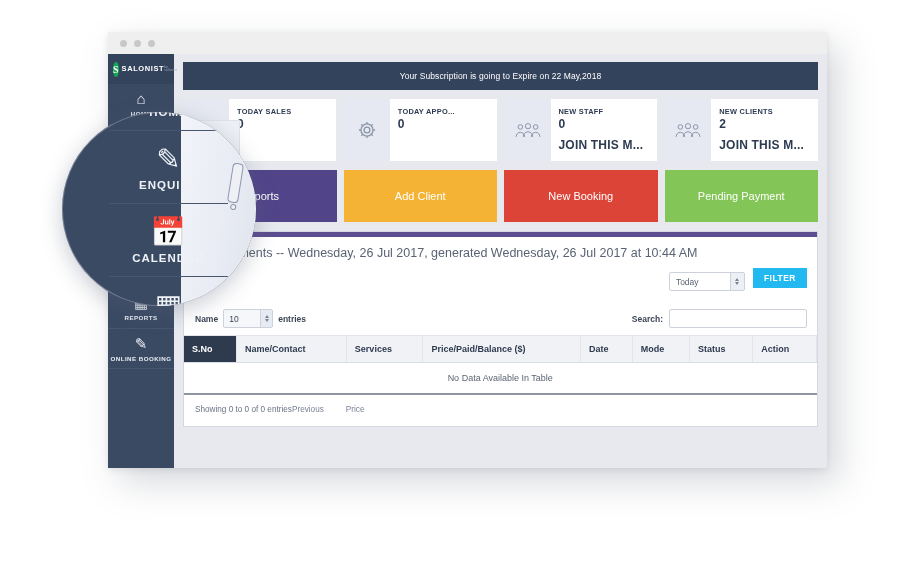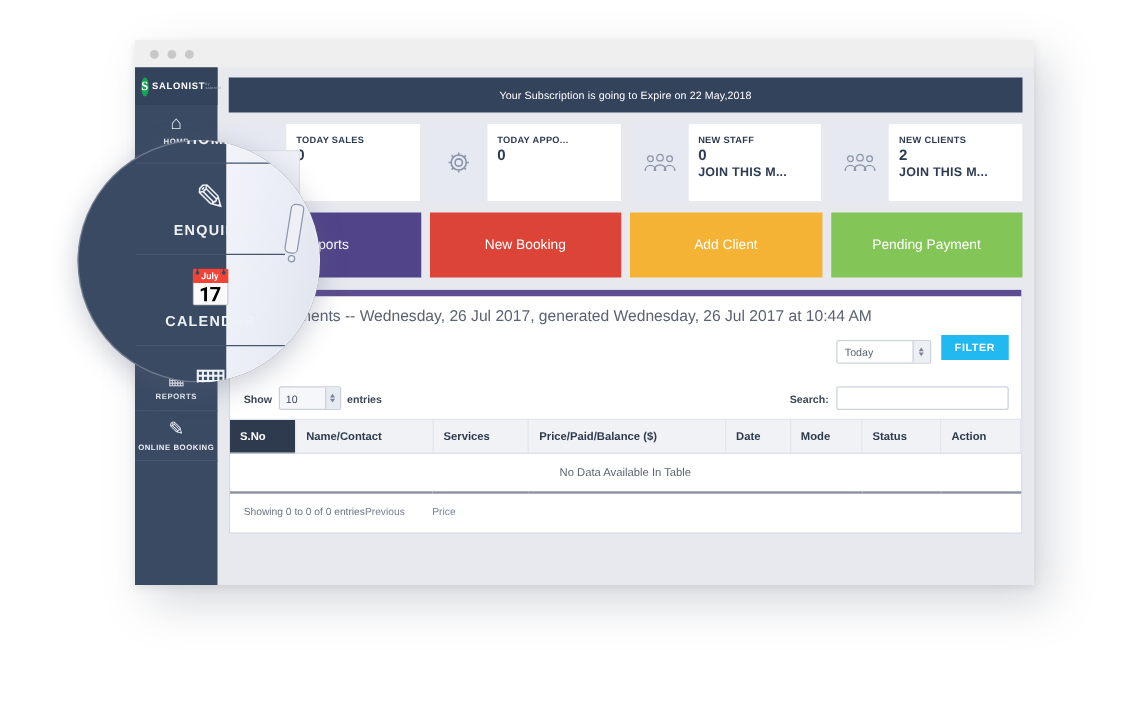--- a/index.html
+++ b/index.html
@@ -50,21 +50,21 @@
     background:#34435c; color:#fff; text-align:center;
     font-size:8.5px; padding:9px 9px; letter-spacing:.1px;
   }
 
   .stats { display:flex; gap:8px; margin-top:9px; }
   .stat { flex:1; height:62px; background:#e6e9f2; display:flex; align-items:stretch; overflow:hidden; }
   .stat .icon-cell { width:46px; display:flex; align-items:center; justify-content:center; color:#6e7c96; }
   .stat .txt-cell { flex:1; background:#fff; padding:8px 6px 0 8px; }
   .stat .s-title { font-size:7.4px; font-weight:bold; color:#2d3b52; letter-spacing:.25px; white-space:nowrap; }
   .stat .s-val { font-size:12px; font-weight:bold; color:#2d3b52; margin-top:2px; line-height:1; }
-  .stat .s-sub { font-size:10px; font-weight:bold; color:#2d3b52; margin-top:3px; letter-spacing:.2px; white-space:nowrap; }
+  .stat .s-sub { font-size:12px; font-weight:bold; color:#2d3b52; margin-top:8px; letter-spacing:.2px; white-space:nowrap; }
 
   .actions { display:flex; gap:7px; margin-top:9px; }
   .action { flex:1; height:52px; display:flex; align-items:center; justify-content:center;
             color:#fff; font-size:11px; cursor:pointer; }
 
   .panel { margin-top:9px; background:#fff; border:1px solid #d4d8e2; }
   .panel-top { position:relative; }
   .panel-accent { height:5px; background:#5b4d8f; }
   .panel-title { font-size:12.5px; color:#5a6273; padding:9px 10px 2px 12px; }
   .panel-ctrl { display:flex; justify-content:flex-end; align-items:center; gap:8px; padding:2px 10px 9px 0; }
@@ -257,22 +257,22 @@
             <div class="txt-cell">
               <div class="s-title">NEW CLIENTS</div>
               <div class="s-val">2</div>
               <div class="s-sub">JOIN THIS M...</div>
             </div>
           </div>
         </div>
 
         <div class="actions">
           <div class="action" style="background:#514489">Reports</div>
+          <div class="action" style="background:#f5b335">Add Client</div>
           <div class="action" style="background:#db4437">New Booking</div>
-          <div class="action" style="background:#f5b335">Add Client</div>
           <div class="action" style="background:#83c556">Pending Payment</div>
         </div>
 
         <div class="panel">
           <div class="panel-top">
             <div class="panel-accent"></div>
             <div class="panel-title">Appointments -- Wednesday, 26 Jul 2017, generated Wednesday, 26 Jul 2017 at 10:44 AM</div>
             <div class="panel-ctrl">
               <div class="select">
                 <span>Today</span>
@@ -280,21 +280,21 @@
                     <i class="up"></i>
                     <i class="dn"></i>
                   </span>
               </div>
               <button class="filter-btn">FILTER</button>
             </div>
           </div>
 
           <div class="table-ctrl">
             <div class="show-grp">
-              <span>Show</span>
+              <span>Name</span>
               <span class="num-box">
                 <span>10</span>
                 <span class="spin">
                     <i class="up"></i>
                     <i class="dn"></i>
                   </span>
               </span>
               <span>entries</span>
             </div>
             <div class="search-grp">

